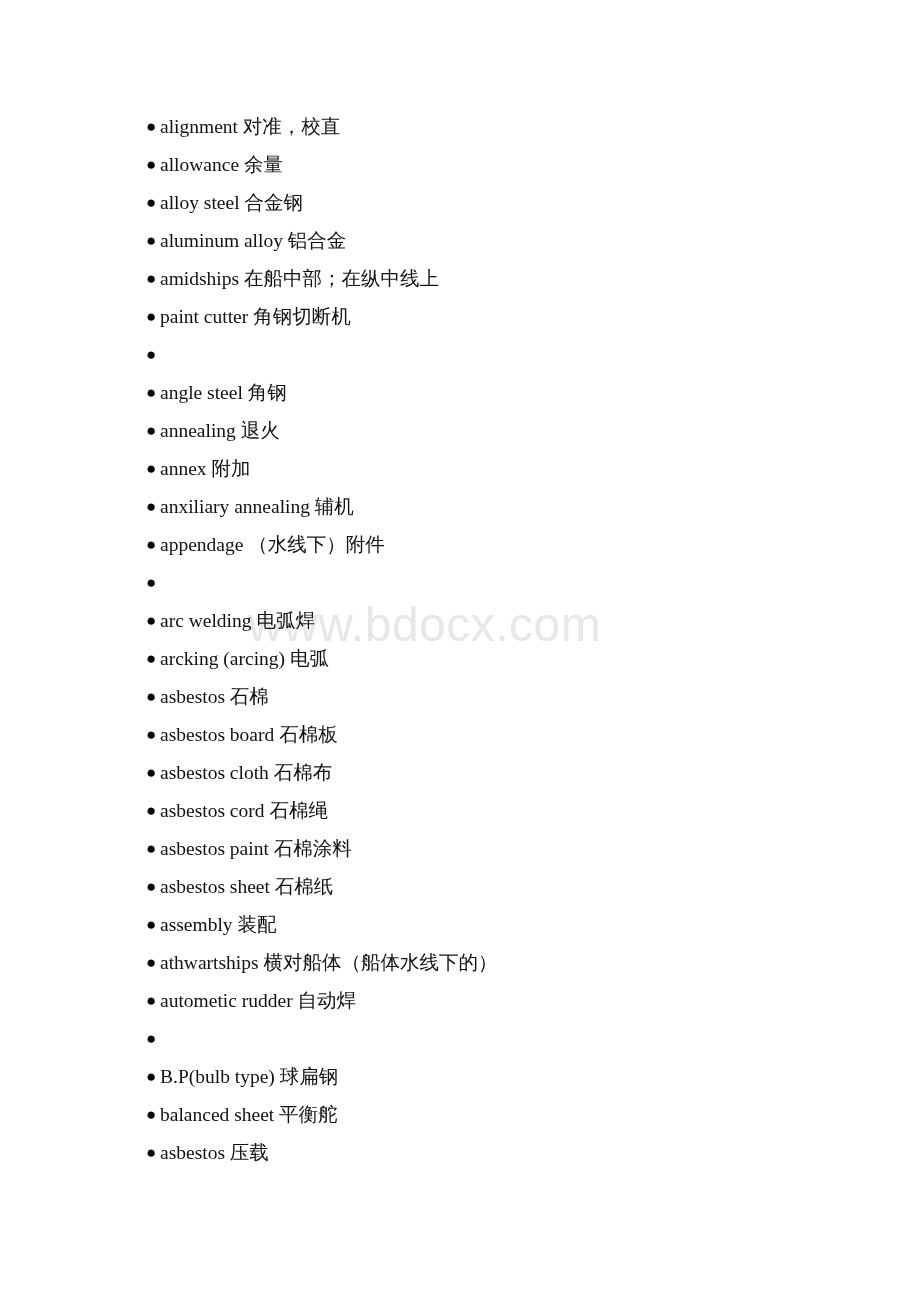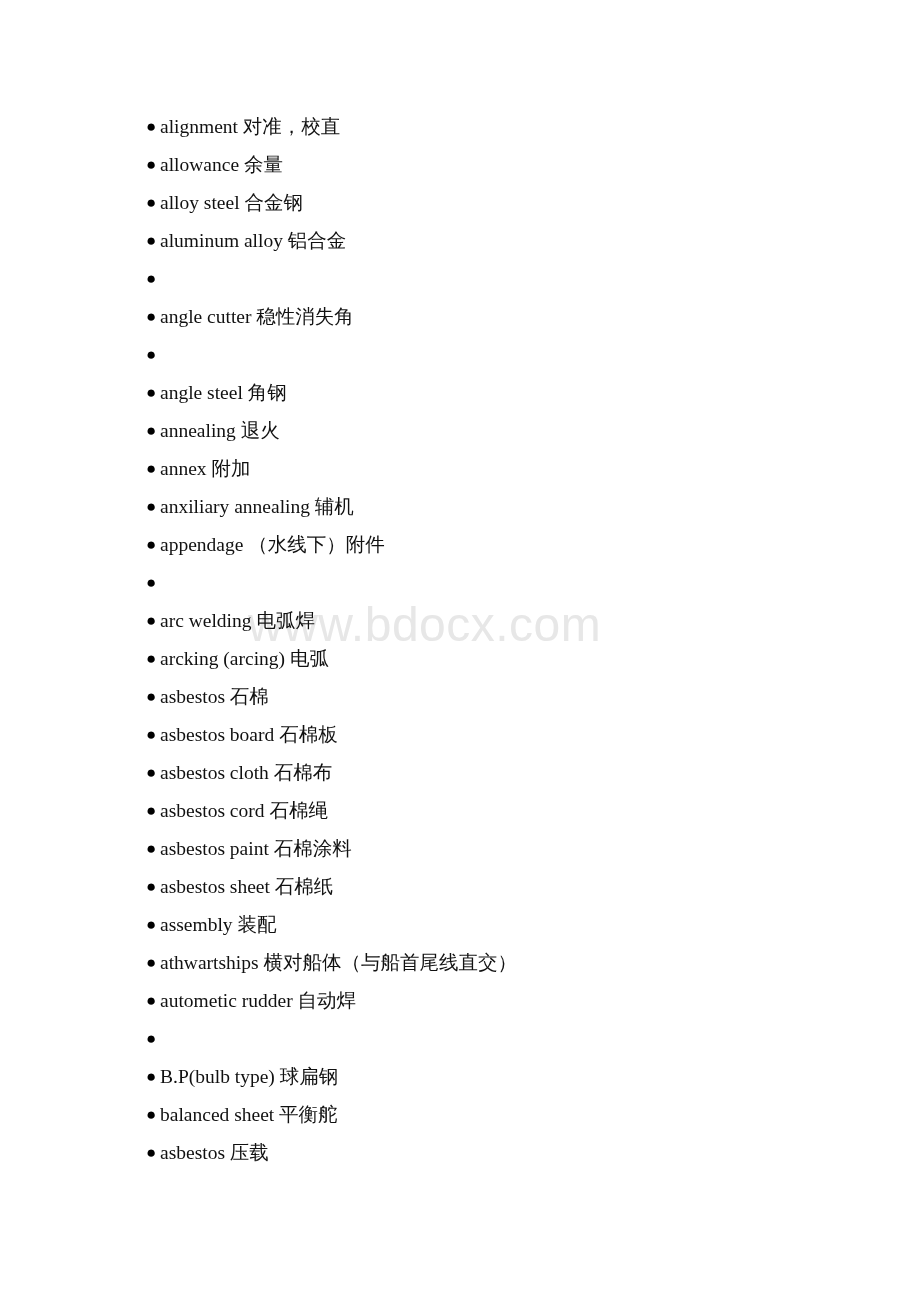--- a/index.html
+++ b/index.html
@@ -82,39 +82,39 @@
 
 <div class="page">
 
   <div class="watermark">www.bdocx.com</div>
 
   <div class="glossary">
     <div class="entry"><span class="bullet">●</span><span class="term-text">alignment 对准，校直</span></div>
     <div class="entry"><span class="bullet">●</span><span class="term-text">allowance 余量</span></div>
     <div class="entry"><span class="bullet">●</span><span class="term-text">alloy steel 合金钢</span></div>
     <div class="entry"><span class="bullet">●</span><span class="term-text">aluminum alloy 铝合金</span></div>
-    <div class="entry"><span class="bullet">●</span></div>
-    <div class="entry"><span class="bullet">●</span><span class="term-text">angle cutter 稳性消失角</span></div>
+    <div class="entry"><span class="bullet">●</span><span class="term-text">amidships 在船中部；在纵中线上</span></div>
+    <div class="entry"><span class="bullet">●</span><span class="term-text">paint cutter 角钢切断机</span></div>
     <div class="entry"><span class="bullet">●</span></div>
     <div class="entry"><span class="bullet">●</span><span class="term-text">angle steel 角钢</span></div>
     <div class="entry"><span class="bullet">●</span><span class="term-text">annealing 退火</span></div>
     <div class="entry"><span class="bullet">●</span><span class="term-text">annex 附加</span></div>
     <div class="entry"><span class="bullet">●</span><span class="term-text">anxiliary annealing 辅机</span></div>
     <div class="entry"><span class="bullet">●</span><span class="term-text">appendage （水线下）附件</span></div>
     <div class="entry"><span class="bullet">●</span></div>
     <div class="entry"><span class="bullet">●</span><span class="term-text">arc welding 电弧焊</span></div>
     <div class="entry"><span class="bullet">●</span><span class="term-text">arcking (arcing) 电弧</span></div>
     <div class="entry"><span class="bullet">●</span><span class="term-text">asbestos 石棉</span></div>
     <div class="entry"><span class="bullet">●</span><span class="term-text">asbestos board 石棉板</span></div>
     <div class="entry"><span class="bullet">●</span><span class="term-text">asbestos cloth 石棉布</span></div>
     <div class="entry"><span class="bullet">●</span><span class="term-text">asbestos cord 石棉绳</span></div>
     <div class="entry"><span class="bullet">●</span><span class="term-text">asbestos paint 石棉涂料</span></div>
     <div class="entry"><span class="bullet">●</span><span class="term-text">asbestos sheet 石棉纸</span></div>
     <div class="entry"><span class="bullet">●</span><span class="term-text">assembly 装配</span></div>
-    <div class="entry"><span class="bullet">●</span><span class="term-text">athwartships 横对船体（与船首尾线直交）</span></div>
+    <div class="entry"><span class="bullet">●</span><span class="term-text">athwartships 横对船体（船体水线下的）</span></div>
     <div class="entry"><span class="bullet">●</span><span class="term-text">autometic rudder 自动焊</span></div>
     <div class="entry"><span class="bullet">●</span></div>
     <div class="entry"><span class="bullet">●</span><span class="term-text">B.P(bulb type) 球扁钢</span></div>
     <div class="entry"><span class="bullet">●</span><span class="term-text">balanced sheet 平衡舵</span></div>
     <div class="entry"><span class="bullet">●</span><span class="term-text">asbestos 压载</span></div>
   </div>
 
 </div>
 
 </body></html>

